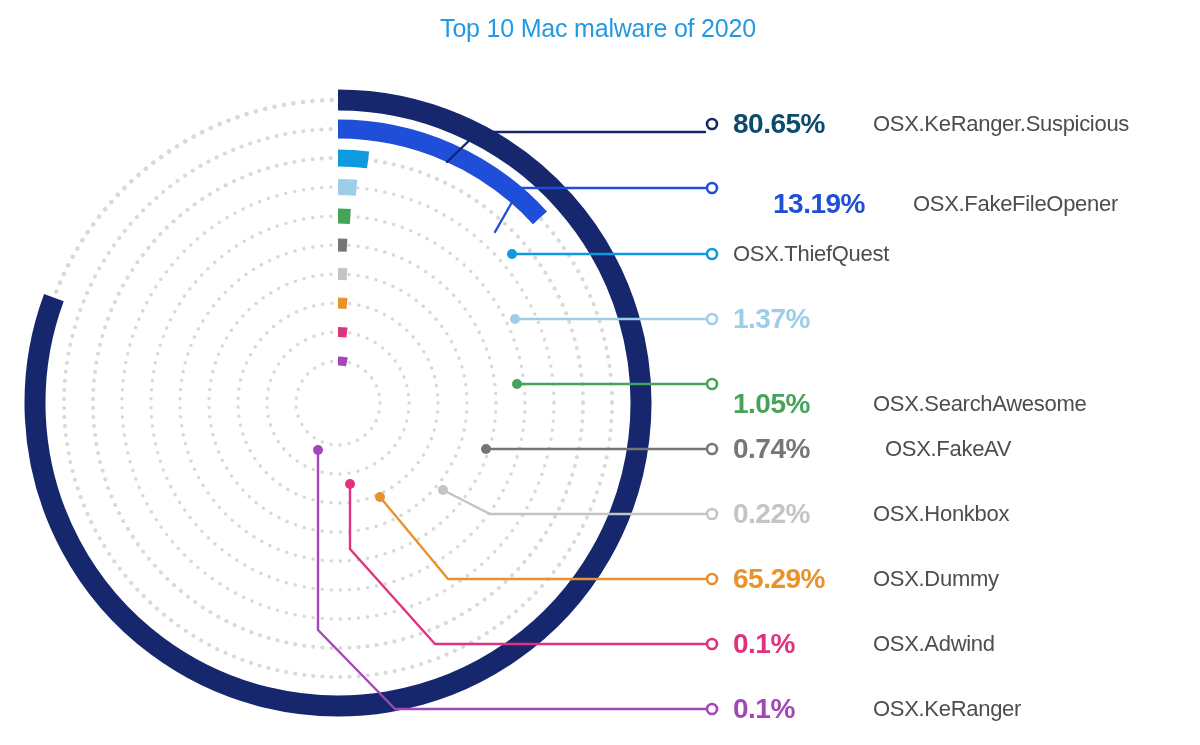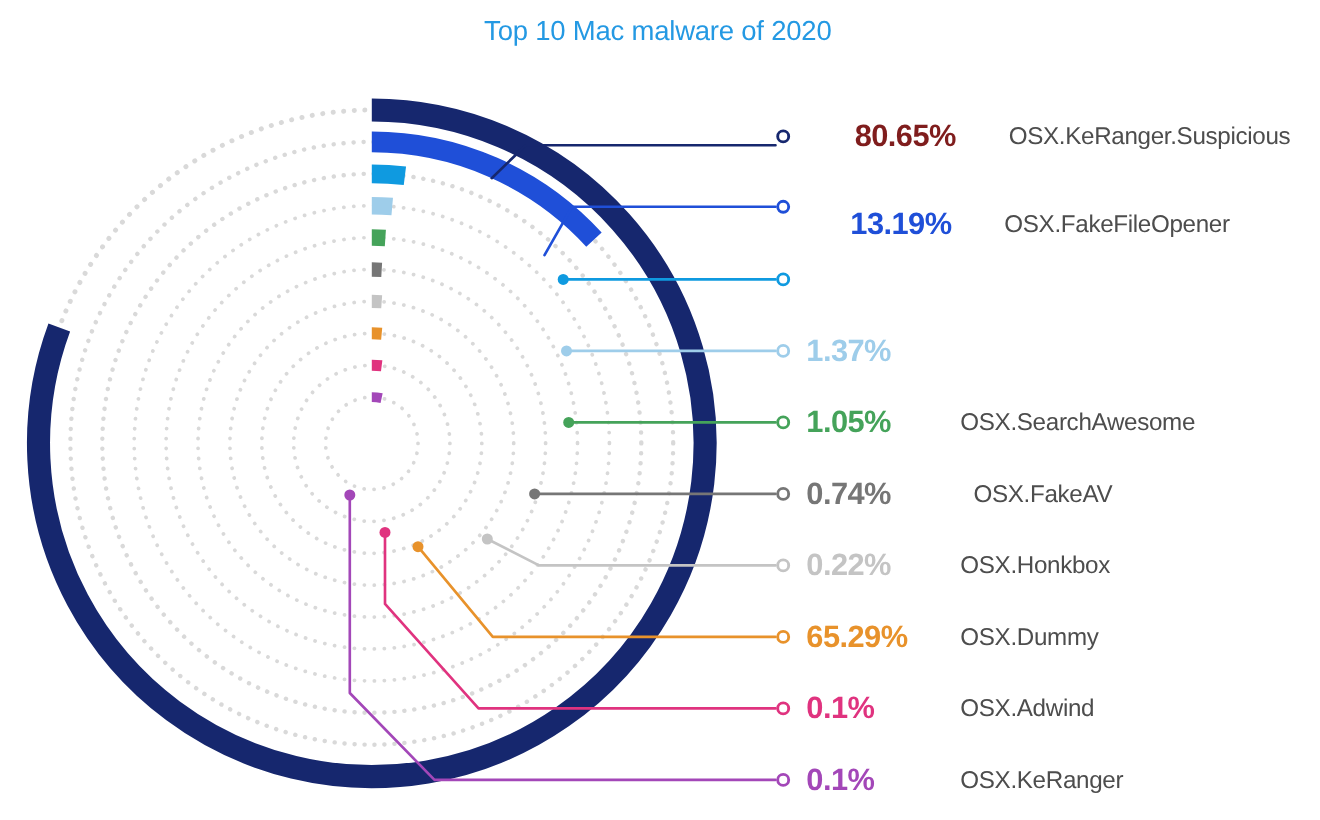--- a/index.html
+++ b/index.html
@@ -102,33 +102,34 @@
       <circle cx="350" cy="484" r="5" fill="#e0337f"></circle>
       <circle cx="712" cy="644" r="5" fill="#ffffff" stroke="#e0337f" stroke-width="2.6"></circle>
       <polyline points="318,450 318,630 395,709 705,709" fill="none" stroke="#a347b8" stroke-width="2.4" stroke-linejoin="round" stroke-linecap="round"></polyline>
       <circle cx="318" cy="450" r="5" fill="#a347b8"></circle>
       <circle cx="712" cy="709" r="5" fill="#ffffff" stroke="#a347b8" stroke-width="2.6"></circle>
     </g>
 </svg>
 
 <div id="legend">
     <div class="legend-row" style="top: 104px;">
-      <span class="legend-pct" style="color: #7f1d1d; margin-left: 44px;">80.65%</span>
+      <span class="legend-pct" style="color: #0c4a6e;">80.65%</span>
       <span class="legend-name">OSX.KeRanger.Suspicious</span>
     </div>
     <div class="legend-row" style="top: 184px; margin-left: 40px;">
       <span class="legend-pct" style="color: rgb(31, 79, 216);">13.19%</span>
       <span class="legend-name">OSX.FakeFileOpener</span>
     </div>
     <div class="legend-row" style="top: 234px;">
+      <span class="legend-name">OSX.ThiefQuest</span>
     </div>
     <div class="legend-row" style="top: 299px;">
       <span class="legend-pct" style="color: rgb(158, 205, 234);">1.37%</span>
     </div>
-    <div class="legend-row" style="top: 364px;">
+    <div class="legend-row" style="top: 384px;">
       <span class="legend-pct" style="color: rgb(69, 163, 90);">1.05%</span>
       <span class="legend-name">OSX.SearchAwesome</span>
     </div>
     <div class="legend-row" style="top: 429px; gap: 12px;">
       <span class="legend-pct" style="color: rgb(118, 118, 118);">0.74%</span>
       <span class="legend-name">OSX.FakeAV</span>
     </div>
     <div class="legend-row" style="top: 494px;">
       <span class="legend-pct" style="color: rgb(196, 196, 196);">0.22%</span>
       <span class="legend-name">OSX.Honkbox</span>

